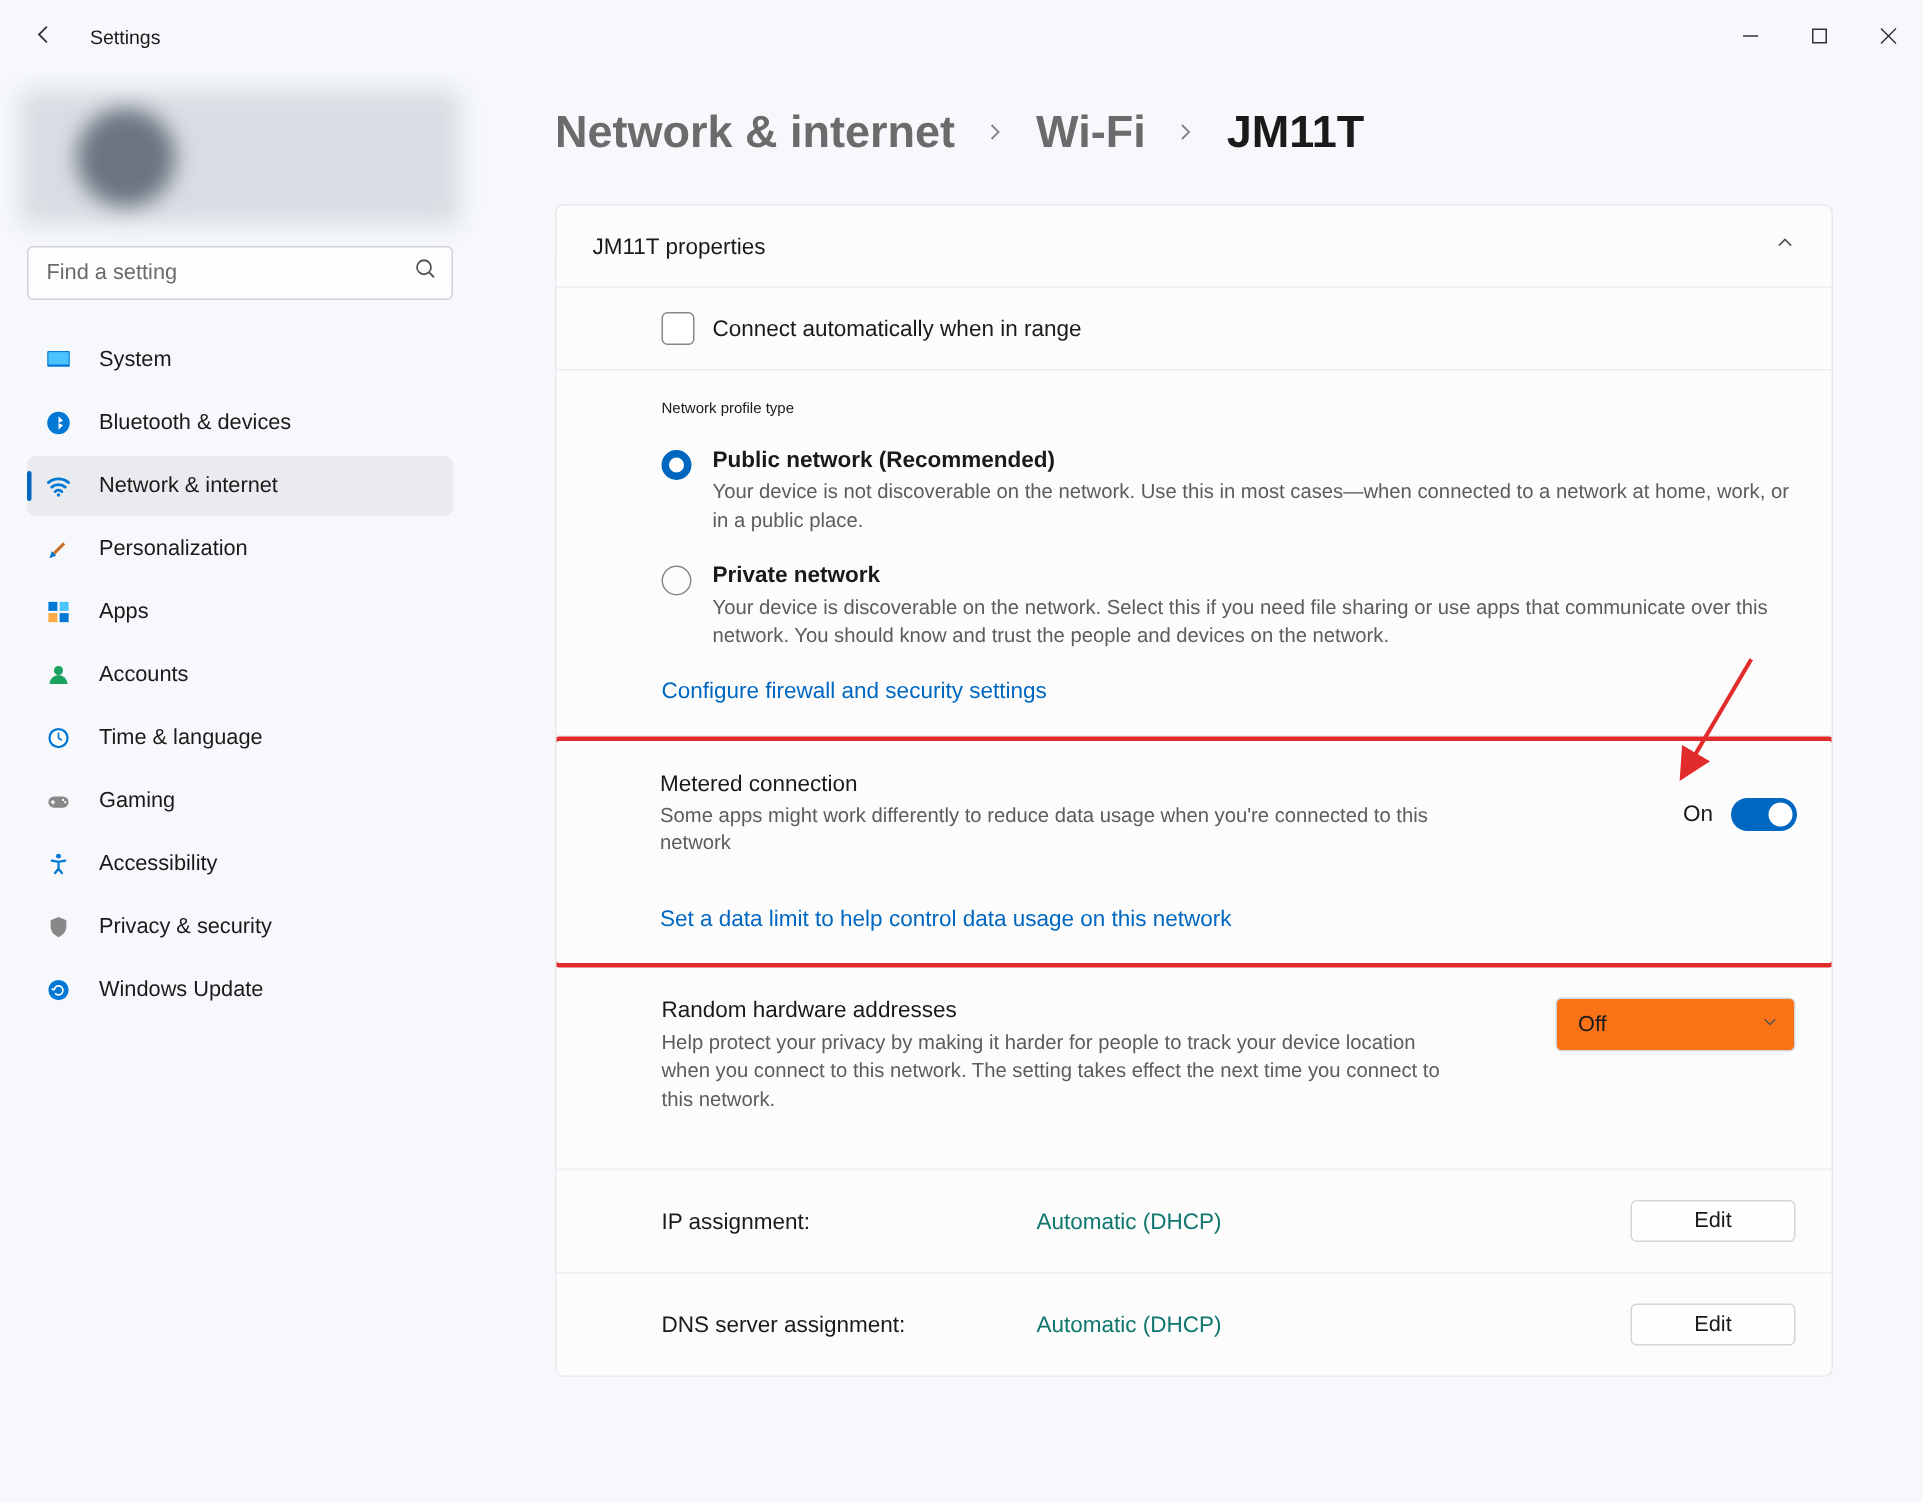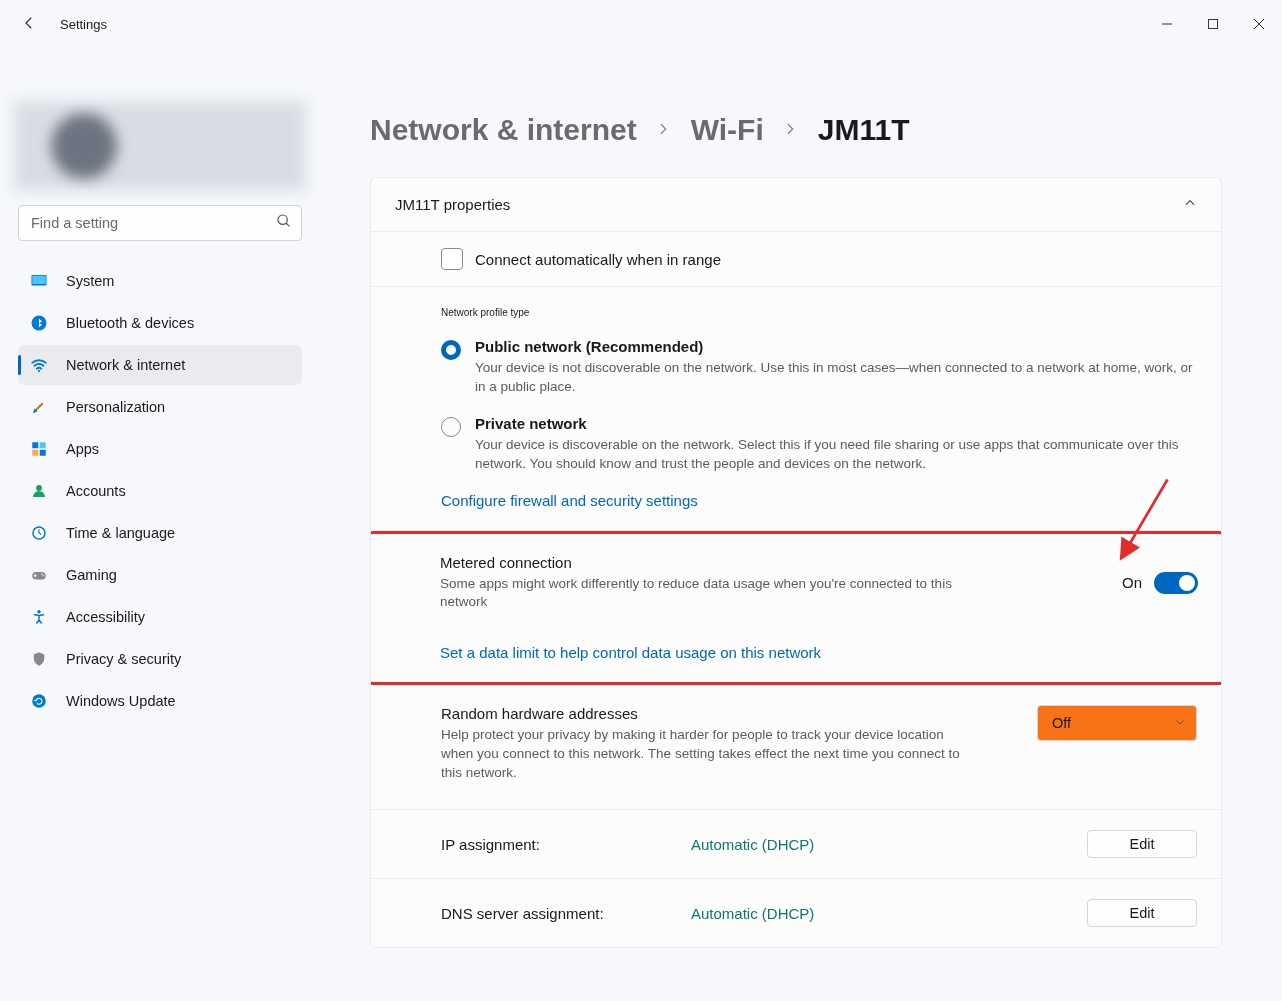--- a/index.html
+++ b/index.html
@@ -10,21 +10,20 @@
   height: 1001px;
   overflow: hidden;
   color: #1a1a1a;
 }
 .window {
   width: 100%;
   height: 100%;
   display: flex;
   flex-direction: column;
   background: #f6f8fb;
-  gap: 41px;
 }
 .titlebar {
   height: 48px;
   display: flex;
   align-items: center;
   padding: 0 0 0 20px;
 }
 .back-arrow {
   width: 20px;
   height: 20px;
@@ -246,21 +245,21 @@
 }
 .arrow-annot {
   position: absolute;
   right: 40px;
   top: -56px;
   width: 90px;
   height: 90px;
   pointer-events: none;
 }
 .dropdown-section {
-  padding: 20px 24px 26px 70px;
+  padding: 20px 24px 36px 70px;
   border-bottom: 1px solid #eceef1;
   display: flex;
   align-items: flex-start;
   justify-content: space-between;
   gap: 20px;
 }
 .dropdown {
   width: 160px;
   height: 36px;
   border: 1px solid #d4d6db;

